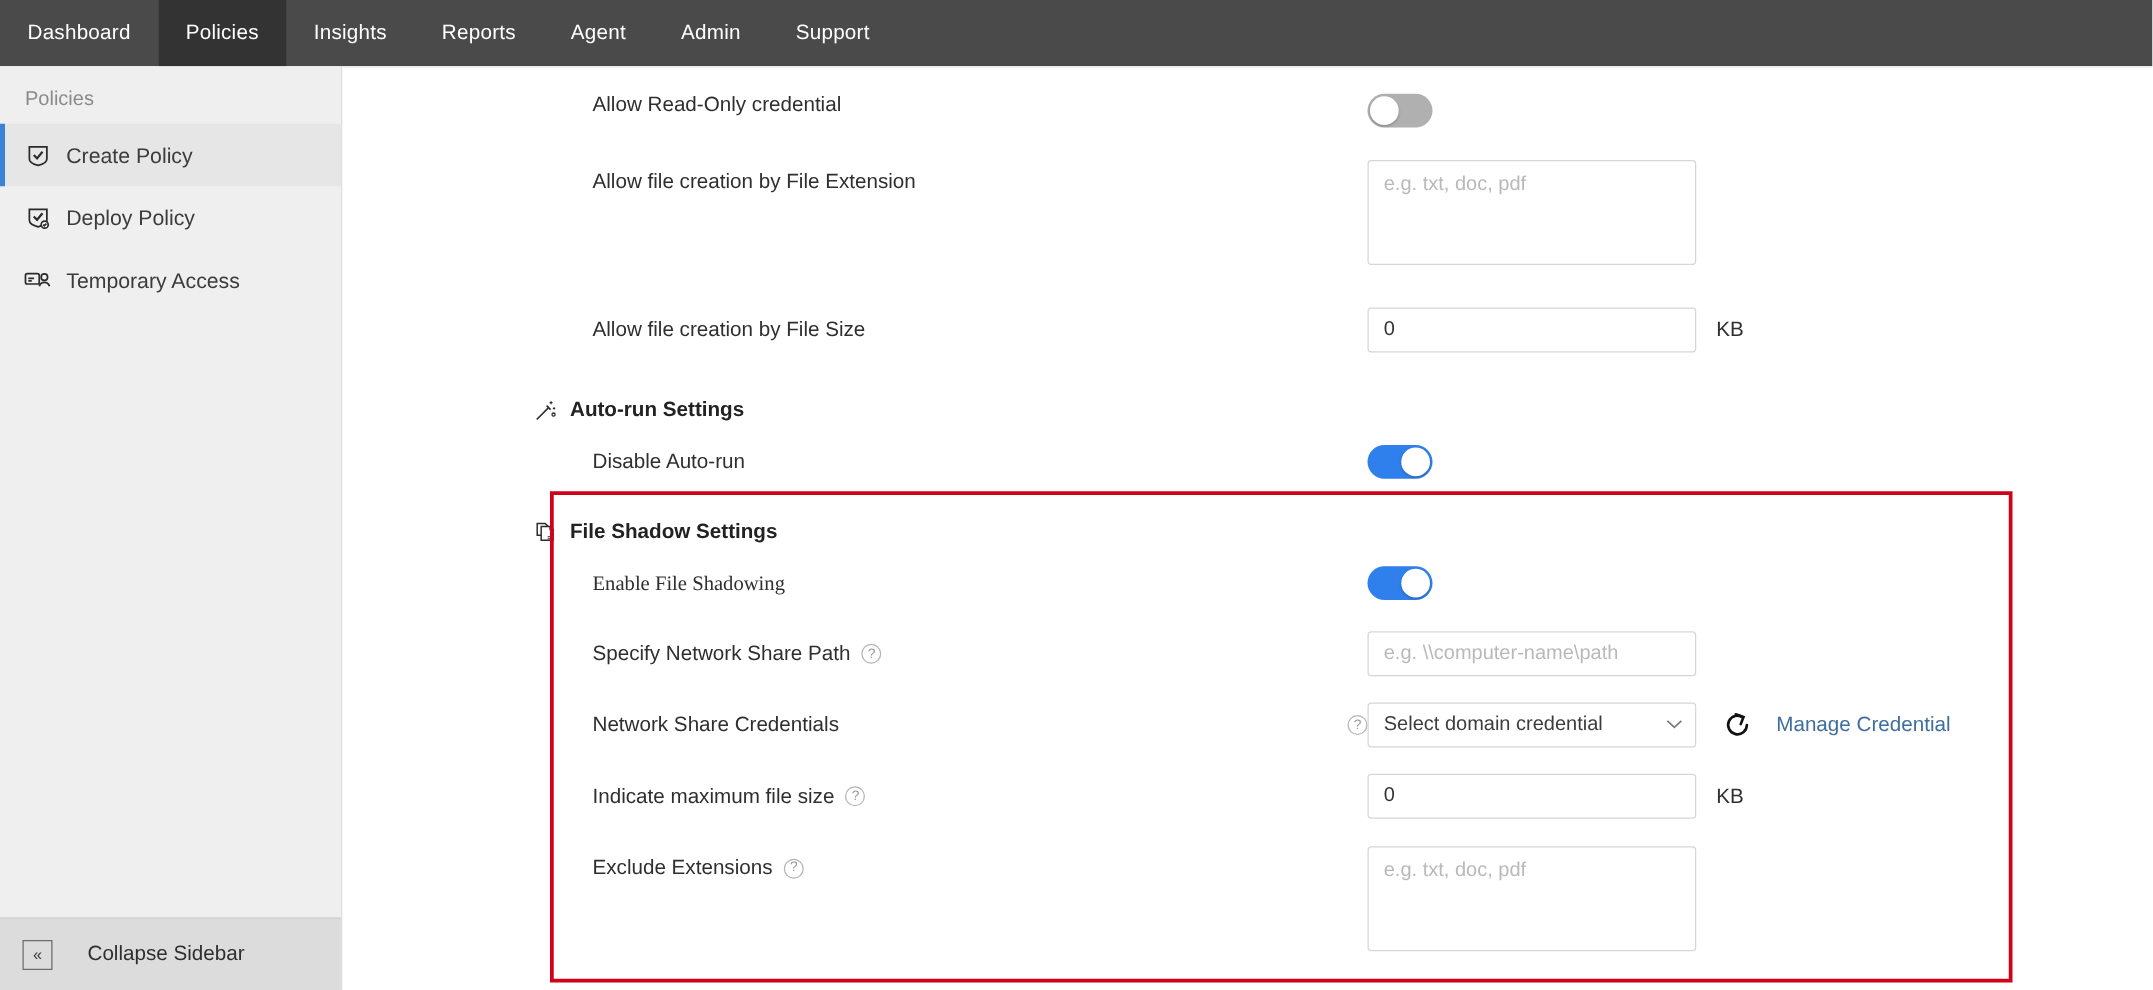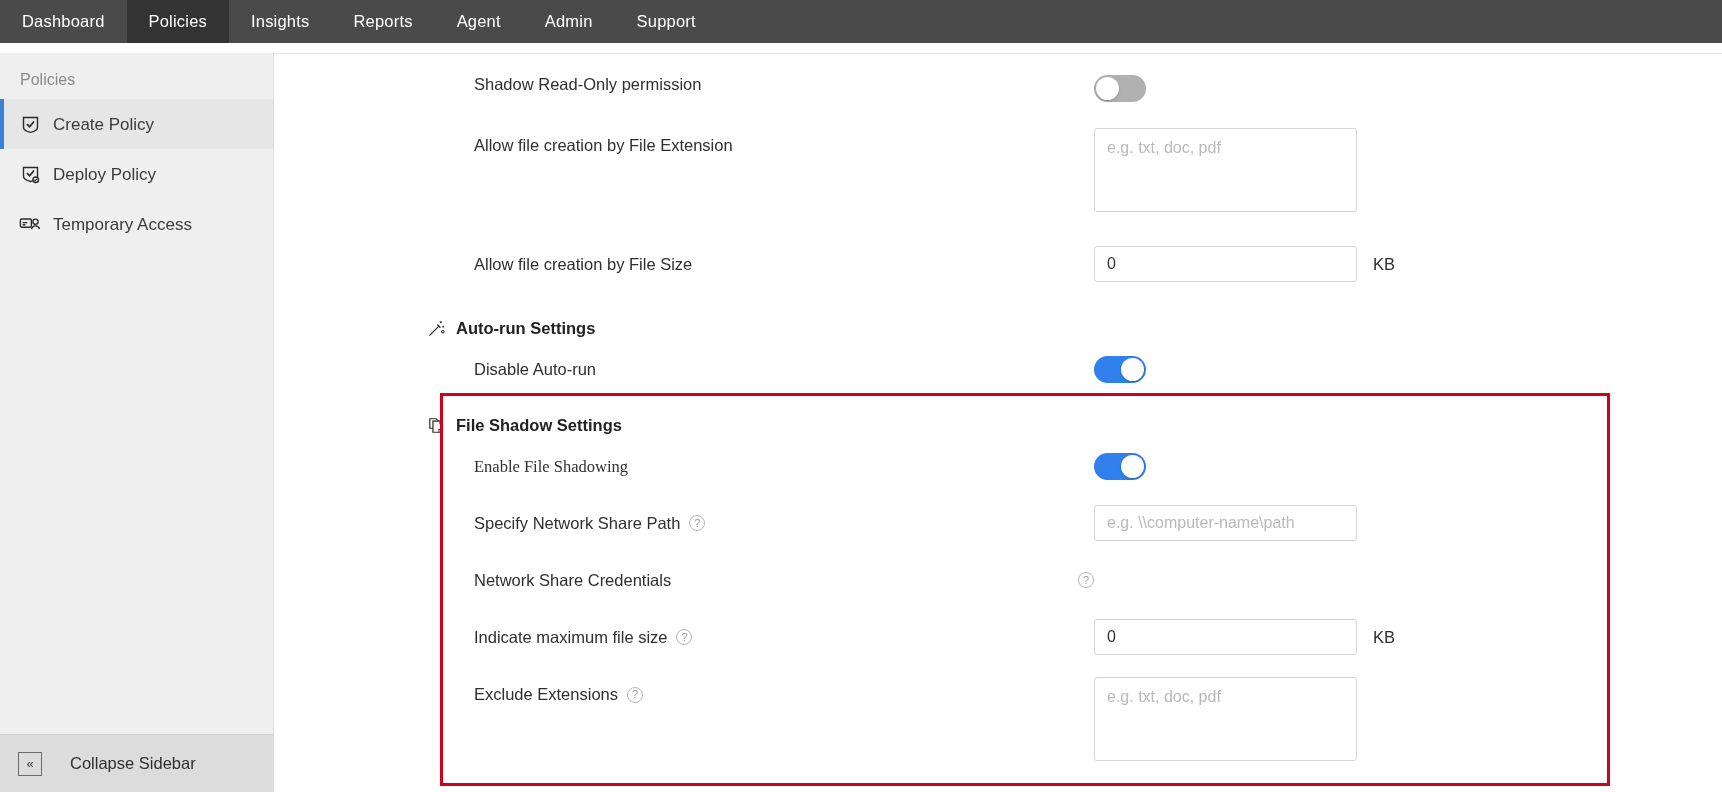--- a/index.html
+++ b/index.html
@@ -7,21 +7,21 @@
   body {
     width: 1722px; height: 792px;
     font-family: "Liberation Sans", sans-serif;
     background: #ffffff;
     overflow: hidden;
     position: relative;
   }
 
   
   .topnav {
-    height: 43px;
+    height: 53px;
     background: #4a4a4a;
     display: flex;
     align-items: stretch;
     width: 100%;
   }
   .nav-item {
     display: flex; align-items: center;
     padding: 0 22px;
     color: #ffffff;
     font-size: 16.5px;
@@ -324,21 +324,21 @@
     </div>
   </div>
 
   <div class="main">
     <div class="top-divider"></div>
 
     <div class="form-area">
 
       <div class="row" style="margin-top:22px;">
         <div class="row-label">
-          <span>Shadow Read-Only permission</span>
+          <span>Allow Read-Only credential</span>
         </div>
         <div class="control">
           <div class="toggle off">
             <span class="knob"></span>
           </div>
         </div>
       </div>
 
       <div class="row" style="margin-top:26px;">
         <div class="row-label" style="padding-top:8px;">
@@ -414,20 +414,37 @@
         <div class="control">
           <input class="txt-input" type="text" placeholder="e.g. \\computer-name\path" style="">
         </div>
       </div>
 
       <div class="row" style="margin-top:21px;">
         <div class="row-label" style="height:36px;justify-content:space-between;">
           <span>Network Share Credentials</span>
           <span class="help-icon">?</span>
         </div>
+        <div class="control">
+          <div class="select-box">
+            <span class="select-value">Select domain credential</span>
+            <span class="chev">
+              <svg width="13" height="9" viewBox="0 0 14 9" fill="none" stroke="#7a7a7a" stroke-width="1.5">
+                <polyline points="1,1.5 7,7 13,1.5"></polyline>
+              </svg>
+            </span>
+          </div>
+          <div class="refresh-btn">
+            <svg width="24" height="24" viewBox="0 0 24 24" fill="none" stroke="#111111" stroke-width="2.1" stroke-linecap="round">
+              <path d="M19.5 12a7.5 7.5 0 1 1-3.1-6.1"></path>
+              <polyline points="10.6,3.4 16.8,5.6 14.6,11.3"></polyline>
+            </svg>
+          </div>
+          <span class="manage-link">Manage Credential</span>
+        </div>
       </div>
 
       <div class="row" style="margin-top:21px;">
         <div class="row-label" style="height:36px;">
           <span>Indicate maximum file size</span>
           <span class="help-icon">?</span>
         </div>
         <div class="control">
           <input class="txt-input" type="text" value="0" style="">
           <span class="unit">KB</span>

